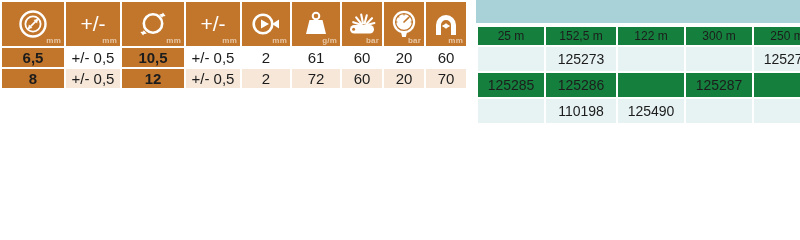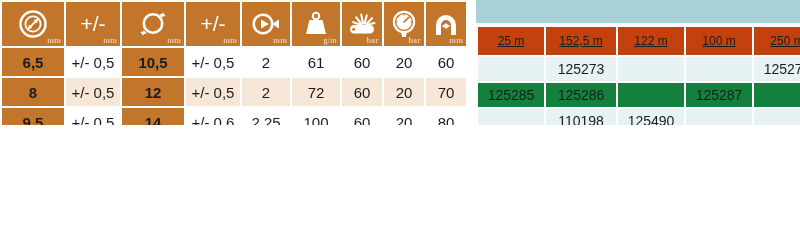--- a/index.html
+++ b/index.html
@@ -54,32 +54,31 @@
   }
   .icon-wrap svg { display: block; }
   .unit-label {
     position: absolute;
     right: 3px;
     bottom: 1px;
     font-size: 8px;
     color: #e8c8a6;
     line-height: 9px;
     letter-spacing: 0.2px;
-    font-family: Liberation Serif, serif;
   }
   .plusminus-glyph {
     color: #ffffff;
     font-size: 21px;
     font-weight: 400;
     line-height: 44px;
   }
 
   
   .spec-table tbody td {
-    height: 28px;
+    height: 19px;
     text-align: center;
     vertical-align: middle;
     font-size: 15px;
     color: #1c1c1c;
   }
   td.hl {
     background: #c1762c;
     color: #ffffff;
     font-weight: bold;
     font-size: 16px;
@@ -106,28 +105,27 @@
   }
   .len-table {
     border-collapse: separate;
     border-spacing: 2px 2px;
     width: 340px;
     table-layout: fixed;
     margin: 0;
   }
   .len-table td, .len-table th { padding: 0; border: none; }
   .len-table thead th {
-    height: 28px;
-    background: #c2410c;
+    height: 18px;
+    background: #15803d;
     font-size: 12px;
     font-weight: normal;
     color: #1c1c1c;
     text-align: center;
     vertical-align: middle;
-    text-decoration: underline;
   }
   .len-table tbody td {
     height: 24px;
     text-align: center;
     vertical-align: middle;
     font-size: 14px;
     color: #1c1c1c;
   }
   tr.lrowA td { background: #e7f2f3; }
   tr.lrowB td { background: #15803d; }
@@ -281,31 +279,20 @@
         <td class="hl">8</td>
         <td class="tol">+/- 0,5</td>
         <td class="hl">12</td>
         <td class="tol">+/- 0,5</td>
         <td class="plain">2</td>
         <td class="plain">72</td>
         <td class="plain">60</td>
         <td class="plain">20</td>
         <td class="plain">70</td>
       </tr>
-      <tr class="rowA">
-        <td class="hl">9,5</td>
-        <td class="tol">+/- 0,5</td>
-        <td class="hl">14</td>
-        <td class="tol">+/- 0,6</td>
-        <td class="plain">2,25</td>
-        <td class="plain">100</td>
-        <td class="plain">60</td>
-        <td class="plain">20</td>
-        <td class="plain">80</td>
-      </tr>
     </tbody>
   </table>
 
   <div class="gap"></div>
 
   <div class="len-wrap">
 
     <div class="len-banner"></div>
 
     <table class="len-table">
@@ -314,21 +301,21 @@
           <col style="width:70px">
           <col style="width:66px">
         <col style="width:66px">
           <col style="width:66px">
       </colgroup>
       <thead>
         <tr>
           <th>25 m</th>
           <th>152,5 m</th>
           <th>122 m</th>
-          <th>100 m</th>
+          <th>300 m</th>
           <th>250 m</th>
         </tr>
       </thead>
       <tbody>
         <tr class="lrowA">
           <td></td>
           <td>125273</td>
           <td></td>
           <td></td>
           <td>125274</td>

